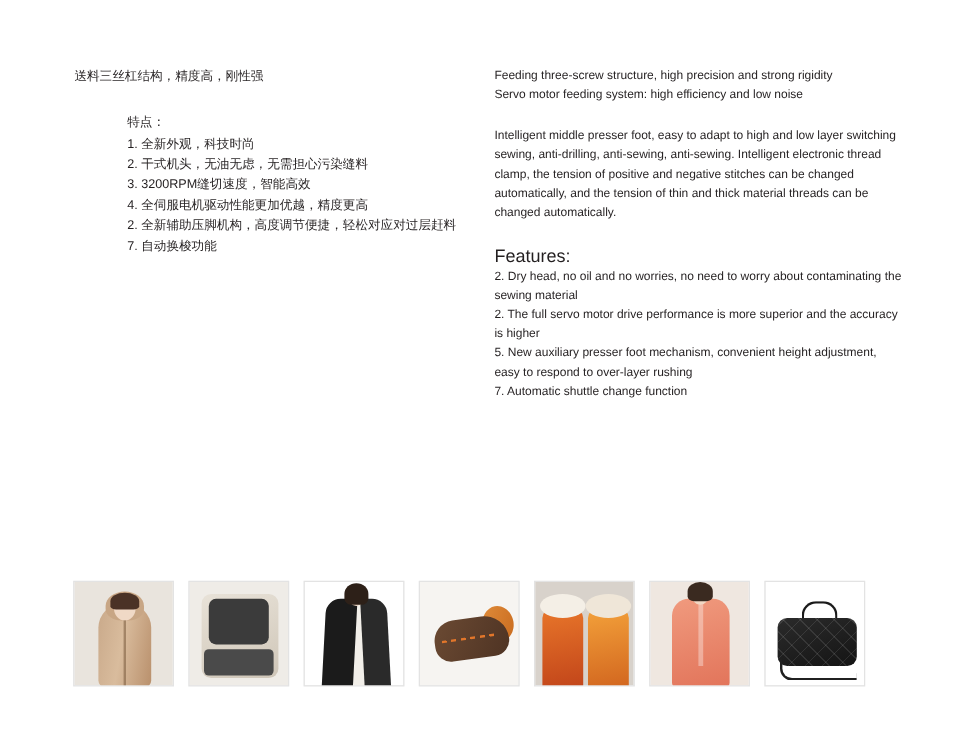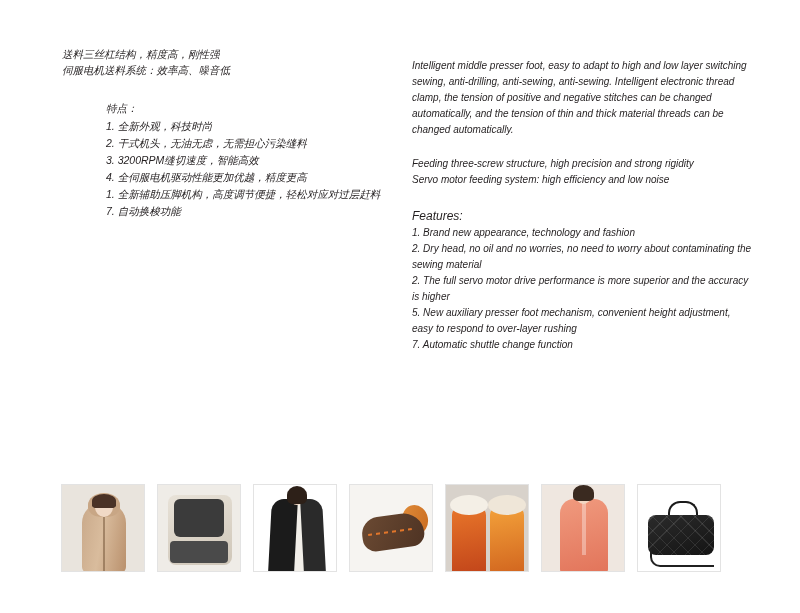--- a/index.html
+++ b/index.html
@@ -14,22 +14,21 @@
     color: #231f20;
     overflow: hidden;
   }
   .page {
     position: relative;
     width: 800px;
     height: 613px;
   }
   .col {
     position: absolute;
-    top: 46px;
-    font-style: italic;
+    top: 56px;
   }
   .col-cn {
     left: 62px;
     width: 330px;
   }
   .col-en {
     left: 412px;
     width: 340px;
   }
   .block {
@@ -54,21 +53,21 @@
     font-size: 10px;
     line-height: 16px;
     color: #231f20;
   }
   .features-title {
     font-size: 10.5px;
     line-height: 17px;
     margin-bottom: 1px;
   }
   .en-features-title {
-    font-size: 12px;
+    font-size: 15px;
     line-height: 16px;
     margin-bottom: 1px;
   }
   ol.plain {
     list-style: none;
     margin: 0;
     padding: 0;
   }
   ol.plain li {
     font-size: 10.5px;
@@ -244,53 +243,51 @@
 </style>
 </head>
 <body>
 
 <div class="page">
 
   <div class="col col-cn">
 
     <div class="block">
       <div class="cn-line">送料三丝杠结构，精度高，刚性强</div>
-      <div class="cn-line">伺服电机送料系统：效率高、噪音低</div>
     </div>
 
 
     <div class="block" style="margin-top:22px;margin-left:44px;">
       <div class="features-title">特点：</div>
       <ol class="plain">
         <li>1. 全新外观，科技时尚</li>
         <li>2. 干式机头，无油无虑，无需担心污染缝料</li>
         <li>3. 3200RPM缝切速度，智能高效</li>
         <li>4. 全伺服电机驱动性能更加优越，精度更高</li>
-        <li>1. 全新辅助压脚机构，高度调节便捷，轻松对应对过层赶料</li>
+        <li>2. 全新辅助压脚机构，高度调节便捷，轻松对应对过层赶料</li>
         <li>7. 自动换梭功能</li>
       </ol>
     </div>
 
   </div>
 
   <div class="col col-en">
-
-    <div class="block" style="margin-top:12px;">
-      <div class="en-para">Intelligent middle presser foot, easy to adapt to high and low layer switching sewing, anti-drilling, anti-sewing, anti-sewing. Intelligent electronic thread clamp, the tension of positive and negative stitches can be changed automatically, and the tension of thin and thick material threads can be changed automatically.</div>
-    </div>
 
     <div class="block">
       <div class="en-line">Feeding three-screw structure, high precision and strong rigidity</div>
       <div class="en-line">Servo motor feeding system: high efficiency and low noise</div>
     </div>
 
+    <div class="block" style="margin-top:12px;">
+      <div class="en-para">Intelligent middle presser foot, easy to adapt to high and low layer switching sewing, anti-drilling, anti-sewing, anti-sewing. Intelligent electronic thread clamp, the tension of positive and negative stitches can be changed automatically, and the tension of thin and thick material threads can be changed automatically.</div>
+    </div>
+
     <div class="block" style="margin-top:20px;">
       <div class="en-features-title">Features:</div>
       <ol class="plain en">
-        <li>1. Brand new appearance, technology and fashion</li>
         <li>2. Dry head, no oil and no worries, no need to worry about contaminating the sewing material</li>
         <li>2. The full servo motor drive performance is more superior and the accuracy is higher</li>
         <li>5. New auxiliary presser foot mechanism, convenient height adjustment, easy to respond to over-layer rushing</li>
         <li>7. Automatic shuttle change function</li>
       </ol>
     </div>
 
   </div>
 
   <div class="gallery">

